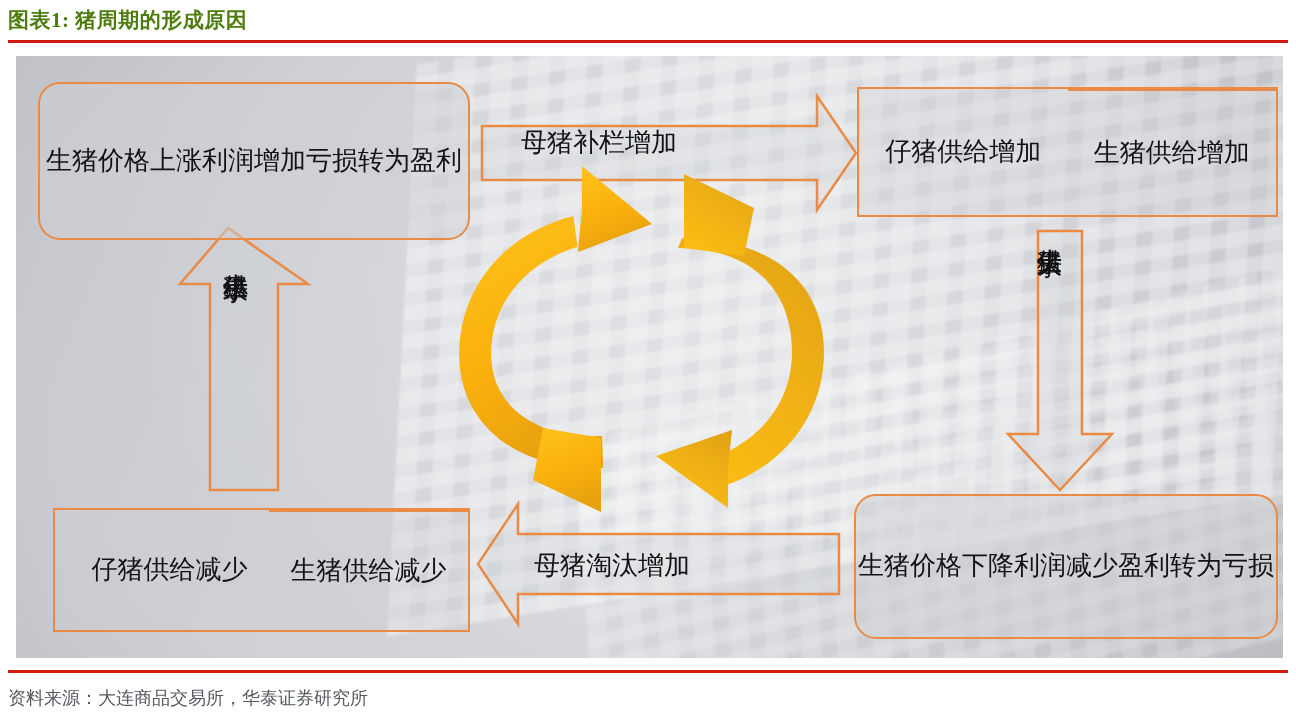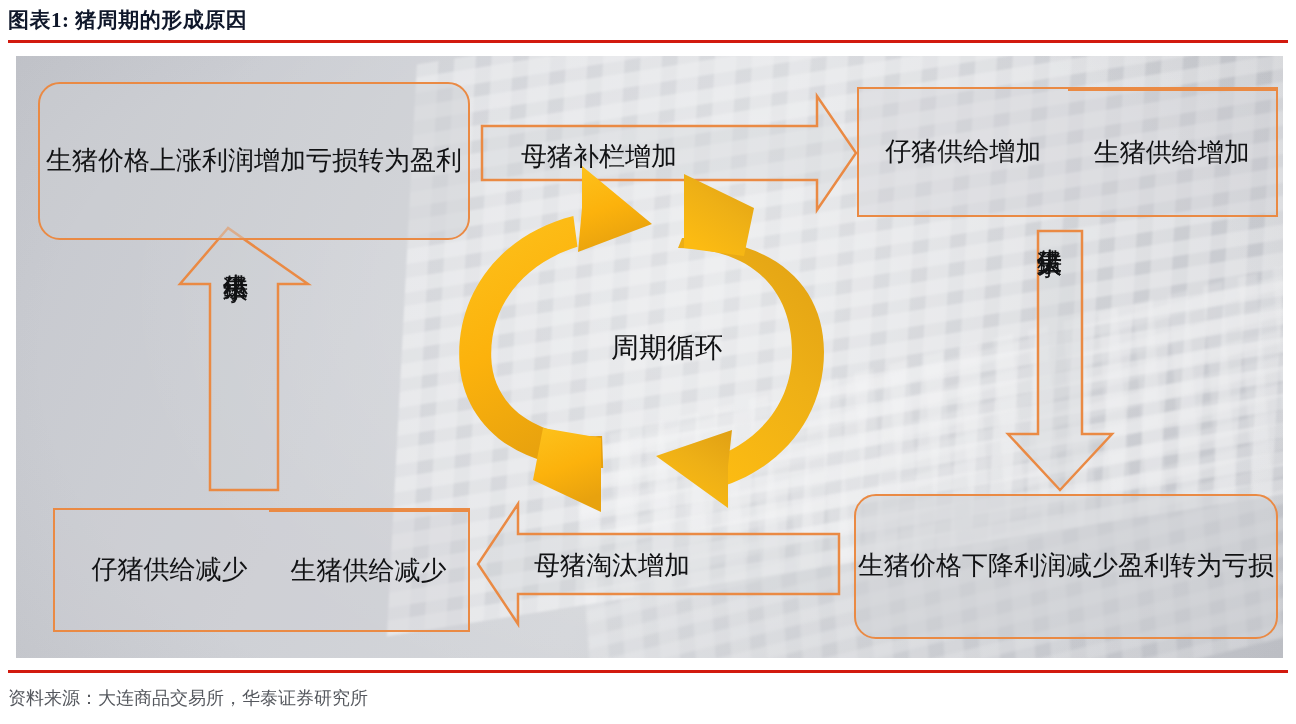--- a/index.html
+++ b/index.html
@@ -22,21 +22,21 @@
     width: 1296px;
     height: 46px;
   }
   .title-text {
     position: absolute;
     left: 8px; top: 6px;
     font-family: "Liberation Serif", "DejaVu Serif", serif;
     font-weight: bold;
     font-size: 21px;
     letter-spacing: 0.5px;
-    color: #0f172a;
+    color: #4d7c0f;
     white-space: nowrap;
   }
   .title-rule {
     position: absolute;
     left: 8px; top: 40px;
     width: 1280px;
     height: 3px;
     background: #d21a0e;
   }
 
@@ -143,21 +143,21 @@
   }
 
   
   .arrow-label {
     position: absolute;
     font-family: "Liberation Serif", "DejaVu Serif", serif;
     color: #111214;
     font-size: 26px;
     white-space: nowrap;
   }
-  #label-sow-restock  { left: 505px; top: 83px; }
+  #label-sow-restock  { left: 505px; top: 69px; }
   #label-sow-cull     { left: 518px; top: 492px; }
 
   .arrow-label-vert {
     position: absolute;
     font-family: "Liberation Serif", "DejaVu Serif", serif;
     color: #111214;
     font-size: 25px;
     line-height: 1.12;
     writing-mode: vertical-rl;
     text-orientation: upright;
@@ -295,18 +295,17 @@
   </div>
 
   <div class="arrow-label" id="label-sow-restock">母猪补栏增加</div>
 
   <div class="arrow-label" id="label-sow-cull">母猪淘汰增加</div>
 
   <div class="arrow-label-vert" id="label-supply-lt">生猪供小于求</div>
 
   <div class="arrow-label-vert" id="label-supply-gt">生猪供大于求</div>
 
-  <div id="cycle-label">周期循环</div>
 
 </div>
 
 <div class="footer-rule"></div>
 <div class="footer-source">资料来源：大连商品交易所，华泰证券研究所</div>
 
 </body></html>

